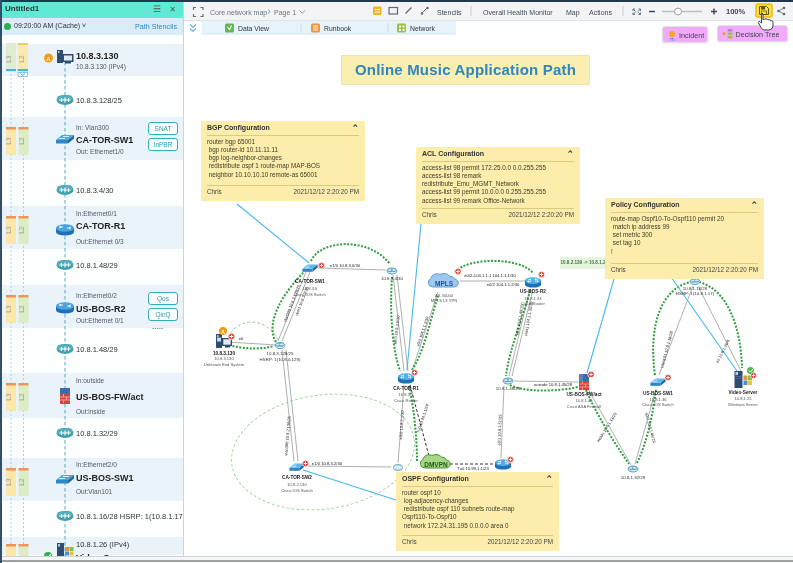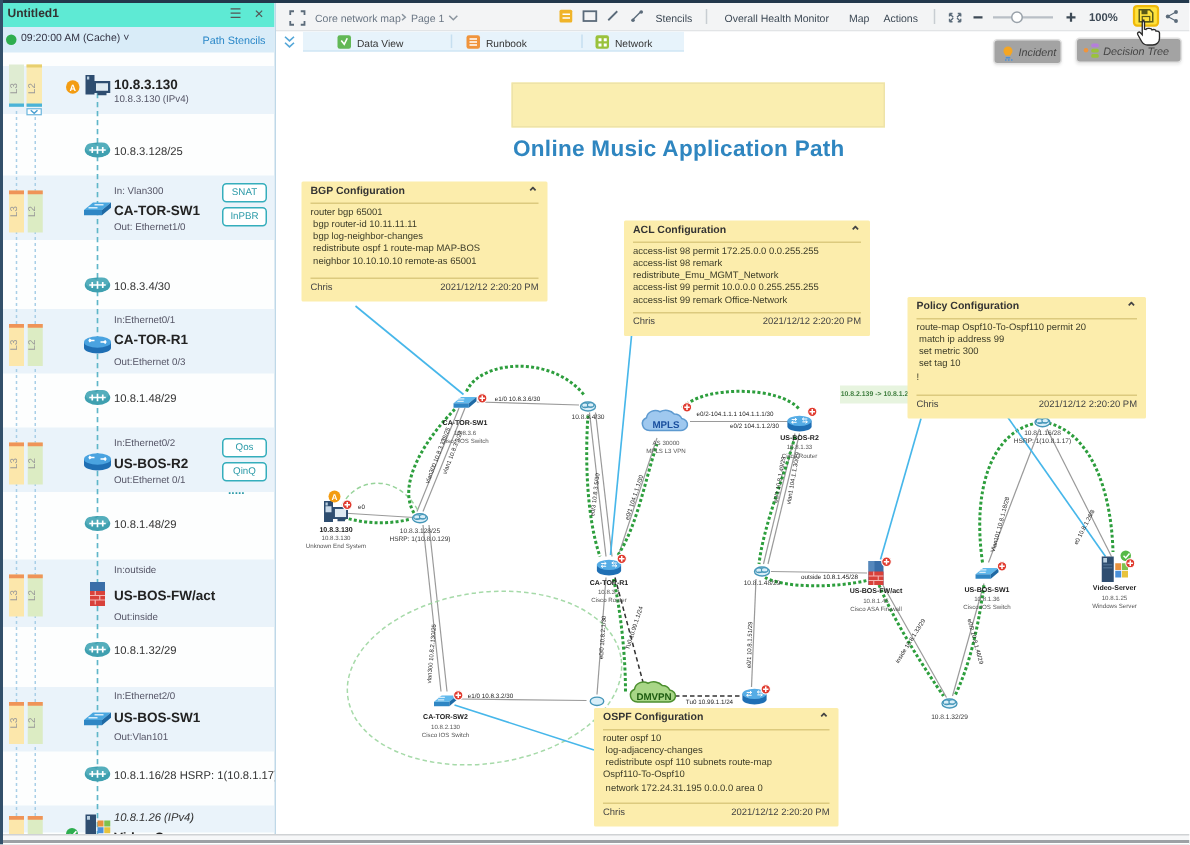--- a/index.html
+++ b/index.html
@@ -16,29 +16,29 @@
 #sbtime .dot{position:absolute;left:4px;top:5px;width:7px;height:7px;border-radius:50%;background:#2eae4f;}
 #sbtime .tm{position:absolute;left:14px;top:4px;font-size:7px;color:#334;}
 #sbtime .pd{position:absolute;right:6px;top:4px;font-size:7.2px;color:#2b88c8;}
 #sbbody{position:absolute;left:0;top:0;width:183px;height:554px;}
 .devname{position:absolute;left:76px;font-size:9px;font-weight:bold;color:#222;white-space:nowrap;}
 .devsub{position:absolute;left:76px;font-size:6.5px;color:#556;white-space:nowrap;}
 .cloudlbl{position:absolute;left:76px;font-size:7.5px;color:#333;white-space:nowrap;}
 .tagbadge{position:absolute;right:5px;width:28px;height:11px;border:1px solid #35aebc;border-radius:3px;background:#fff;color:#2b9aa8;font-size:6.5px;text-align:center;line-height:11.5px;}
 #toolbar{left:184px;top:2px;width:609px;height:18px;background:#f3f4f5;border-bottom:1px solid #e2e4e6;z-index:3;}
 #tabsrow{left:184px;top:21px;width:609px;height:14px;background:#fff;z-index:3;}
-.btn{position:absolute;background:#a3a3a3;border:1px solid #e0e0e0;border-radius:3px;box-shadow:0 1px 2px rgba(0,0,0,.08);z-index:3;font-style:italic;}
+.btn{position:absolute;background:#f0abfc;border:1px solid #e0e0e0;border-radius:3px;box-shadow:0 1px 2px rgba(0,0,0,.08);z-index:3;}
 .note{position:absolute;background:#fcedac;z-index:4;color:#3c3c28;border-radius:1px;}
 .note .hd{position:absolute;left:6px;right:6px;top:3px;height:11px;font-size:7px;font-weight:bold;color:#333;border-bottom:1px solid #dcca7e;}
 .note .car{position:absolute;right:0px;top:-1px;font-size:9px;color:#444;}
 .note .bd{position:absolute;left:6px;right:4px;top:16.5px;font-size:6.3px;line-height:8.3px;white-space:pre;}
 .note .ft{position:absolute;left:6px;right:6px;bottom:2px;height:11px;border-top:1px solid #dcca7e;font-size:6.3px;padding-top:2px;color:#444;}
 .note .ft .dt{position:absolute;right:0;top:2px;}
 #titlebox{left:341px;top:55px;width:247px;height:28px;background:#faeeb0;z-index:2;border:1px solid #eee3a8;}
-#titlebox div{text-align:left;line-height:27px;font-size:15px;font-weight:bold;color:#2f86c0;letter-spacing:.2px;margin-top:30px;}
+#titlebox div{text-align:center;line-height:27px;font-size:15px;font-weight:bold;color:#2f86c0;letter-spacing:.2px;}
 #greenpill{left:560px;top:257px;width:46px;height:12px;background:#e7f4df;z-index:3;font-size:4.6px;color:#3e7d3e;line-height:12px;text-align:center;overflow:hidden;white-space:nowrap;font-weight:bold;}
 #bottombar{left:0;top:556px;width:793px;height:7px;background:#f6f7f8;border-top:1px solid #cfd2d4;z-index:6;}
 #bottombar2{left:0;top:559.5px;width:793px;height:2.5px;background:#9da1a5;z-index:6;border-bottom:1px solid #fff;}
 svg text{font-family:"Liberation Sans",sans-serif;}
 </style>
 </head>
 <body>
 <div class="abs" id="topbar"></div>
 <div class="abs" id="leftedge"></div>
 <svg class="abs" id="canvas" style="left:0;top:0;z-index:1;" width="793" height="563" viewBox="0 0 793 563">
@@ -391,21 +391,21 @@
       <div class="devsub" style="top:315px;">Out:Ethernet 0/1</div>
       <div class="cloudlbl" style="top:342.5px;">10.8.1.48/29</div>
       <div class="devsub" style="top:375px;">In:outside</div>
       <div class="devname" style="top:389.5px;">US-BOS-FW/act</div>
       <div class="devsub" style="top:405.5px;">Out:inside</div>
       <div class="cloudlbl" style="top:426.5px;">10.8.1.32/29</div>
       <div class="devsub" style="top:459px;">In:Ethernet2/0</div>
       <div class="devname" style="top:470.5px;">US-BOS-SW1</div>
       <div class="devsub" style="top:485.5px;">Out:Vlan101</div>
       <div class="cloudlbl" style="top:509.5px;">10.8.1.16/28 HSRP: 1(10.8.1.17)</div>
-      <div class="cloudlbl" style="top:538px;font-style:italic;">10.8.1.26 (IPv4)</div>
+      <div class="cloudlbl" style="top:538px;">10.8.1.26 (IPv4)</div>
       <div class="devname" style="top:550.5px;">Video-Serve</div>
       <div class="tagbadge" style="top:120px;">SNAT</div>
       <div class="tagbadge" style="top:136px;">InPBR</div>
       <div class="tagbadge" style="top:290px;">Qos</div>
       <div class="tagbadge" style="top:306px;">QinQ</div>
     </div>
     <div class="abs" id="sbhead">
       <span class="t">Untitled1</span>
       <span class="m">☰</span>
       <span class="x">✕</span>

